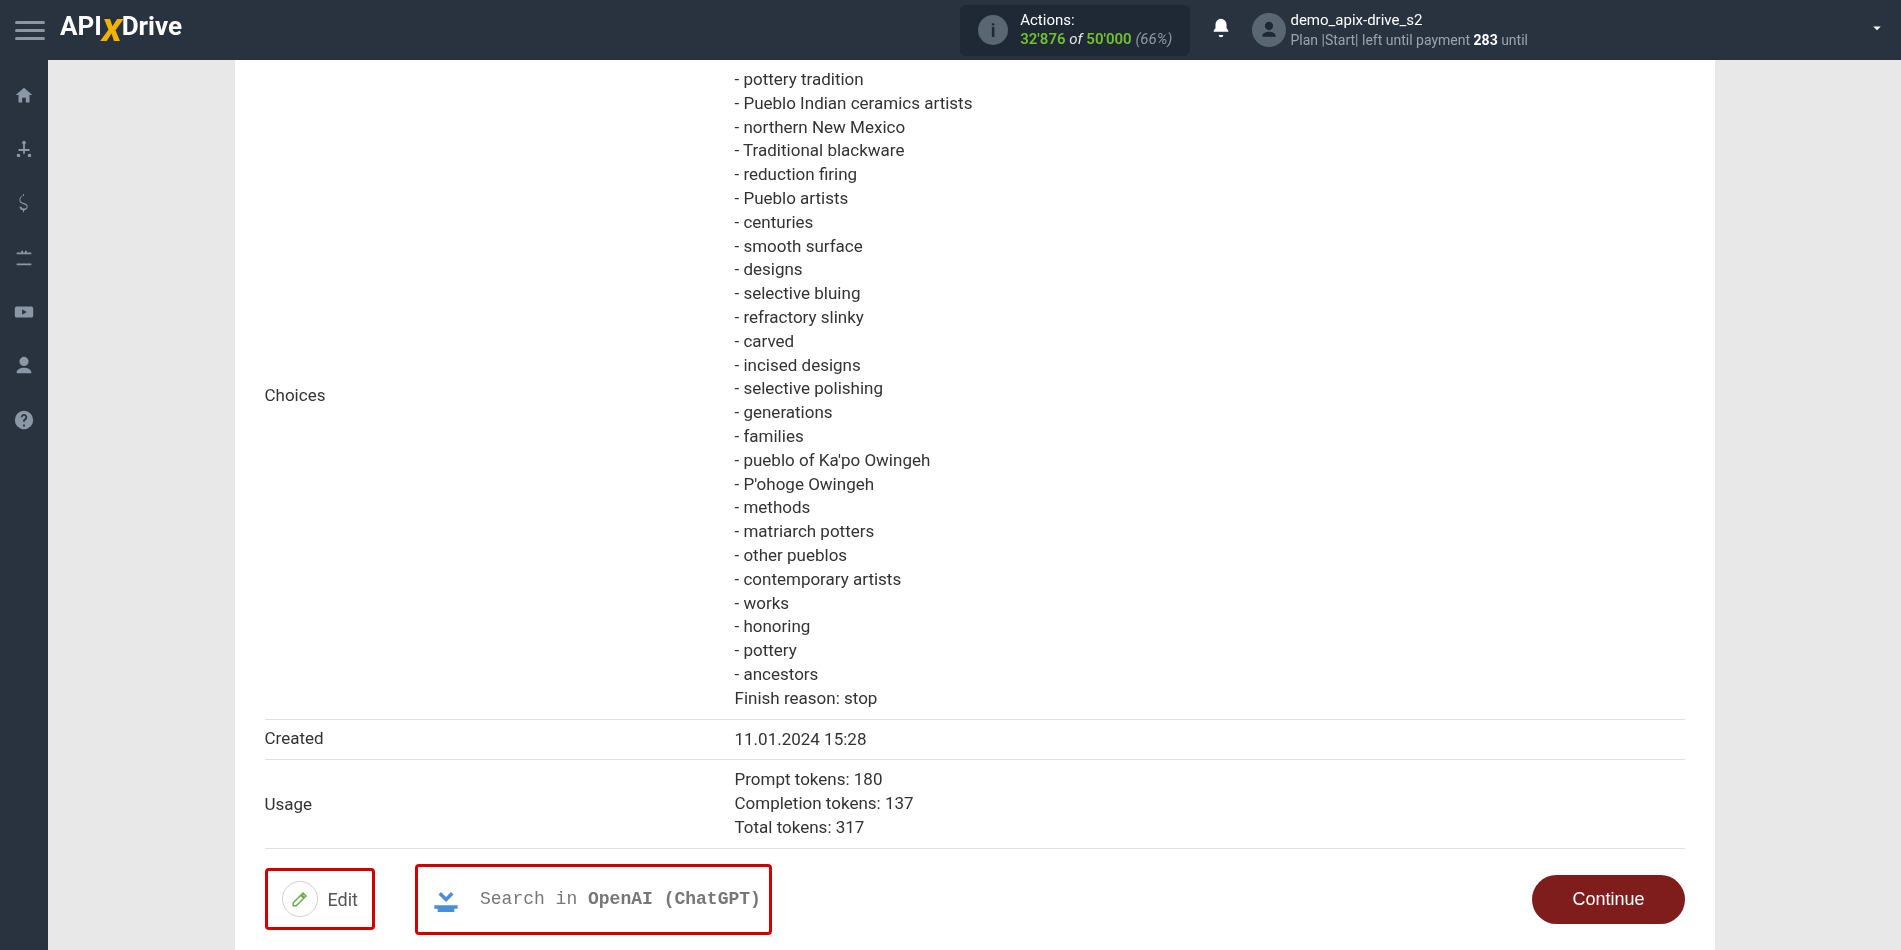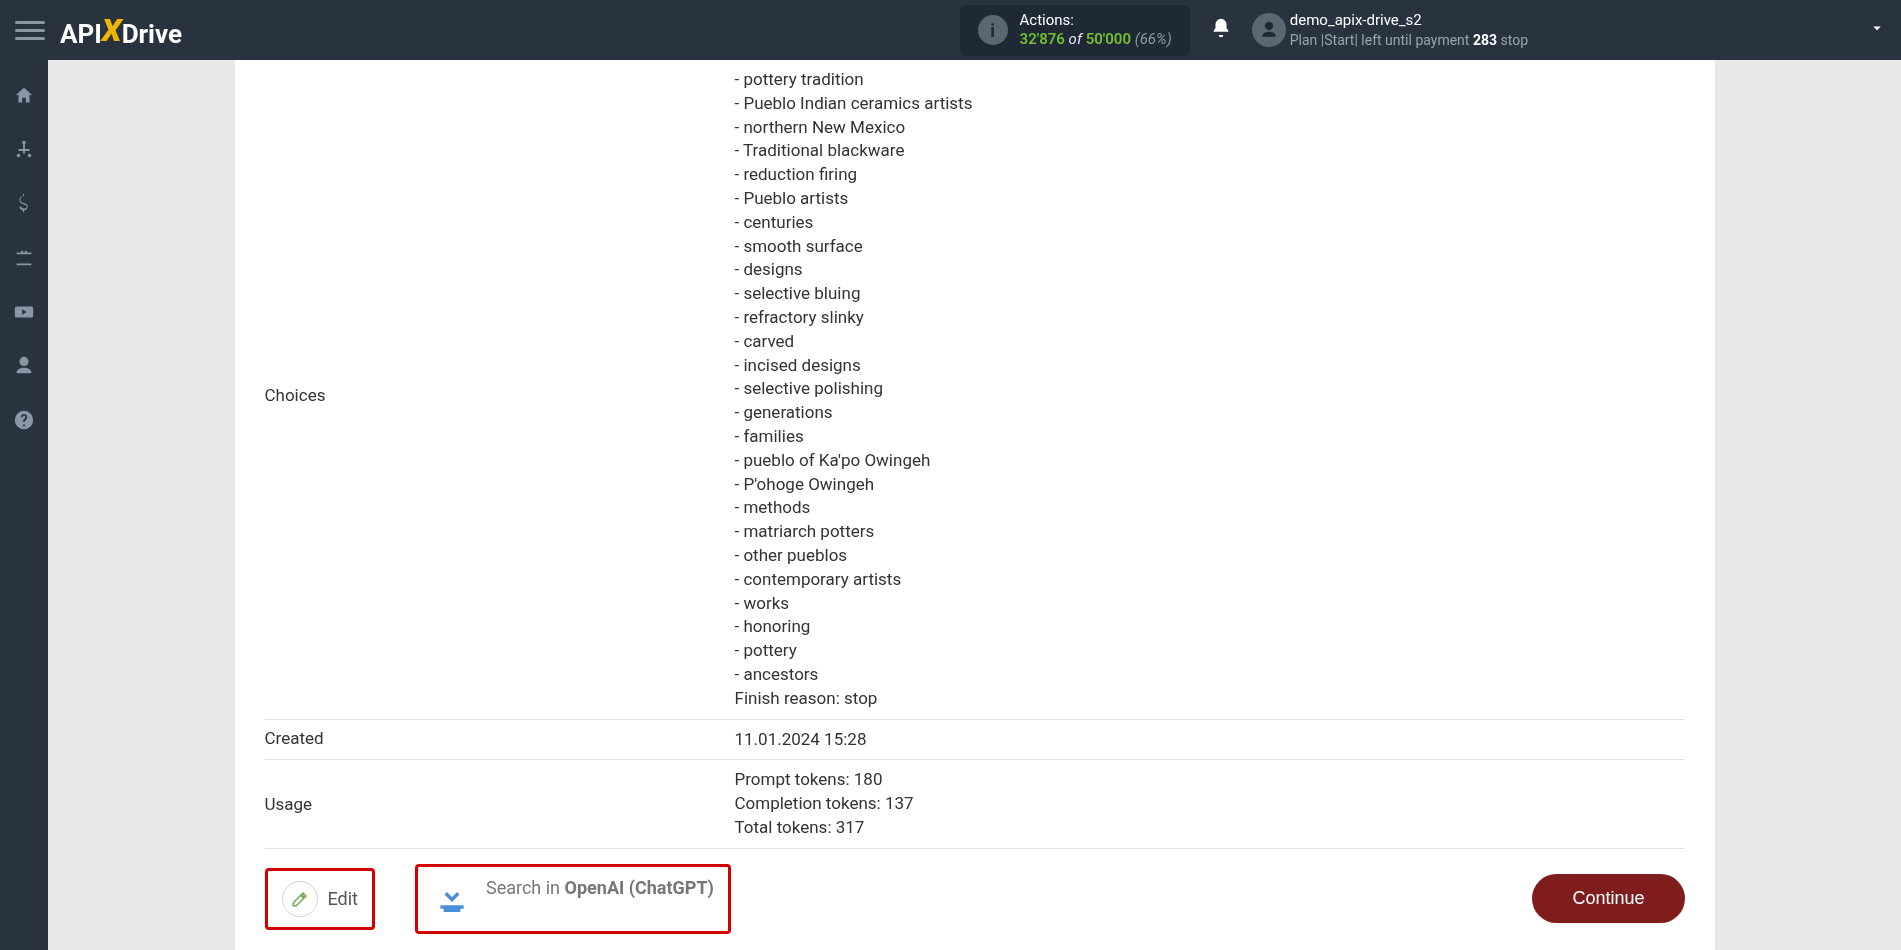--- a/index.html
+++ b/index.html
@@ -1,21 +1,21 @@
 <!DOCTYPE html>
 <html><head>
 <meta charset="utf-8">
 <style>
 * { margin: 0; padding: 0; box-sizing: border-box; }
 body { font-family: -apple-system, BlinkMacSystemFont, "Segoe UI", Roboto, Arial, sans-serif; background: #e8e8e8; color: #333; width: 1901px; height: 950px; overflow: hidden; }
 
 .topbar { height: 60px; background: #293340; display: flex; align-items: center; padding: 0 15px; color: #fff; }
 .menu-btn { width: 30px; height: 30px; display: flex; flex-direction: column; justify-content: center; gap: 5px; cursor: pointer; margin-right: 15px; }
 .menu-btn span { height: 3px; background: #8c97a5; border-radius: 2px; }
-.logo { display: flex; align-items: flex-end; font-weight: bold; font-size: 26px; }
+.logo { display: flex; align-items: flex-start; font-weight: bold; font-size: 26px; }
 .logo .x { color: #f0b400; font-style: italic; font-weight: 900; font-size: 32px; }
 .topbar-right { margin-left: auto; display: flex; align-items: center; gap: 20px; }
 .actions-box { background: #1f2935; border-radius: 6px; padding: 6px 18px; display: flex; align-items: center; gap: 12px; }
 .actions-info-icon { width: 30px; height: 30px; border-radius: 50%; background: #5a6773; color: #1f2935; display: flex; align-items: center; justify-content: center; font-weight: bold; font-size: 18px; }
 .actions-text { font-size: 15px; line-height: 1.3; }
 .actions-text .used { color: #72c02c; font-weight: 600; }
 .actions-text .of { color: #e5e5e5; font-style: italic; }
 .actions-text .total { color: #72c02c; font-weight: 600; }
 .actions-text .pct { color: #8c97a5; font-style: italic; }
 .bell-icon svg { width: 22px; height: 22px; fill: #fff; }
@@ -40,21 +40,21 @@
 .data-value { flex: 1; font-size: 17px; color: #333; white-space: pre-line; line-height: 1.4; }
 
 .choices-row .data-label { align-self: center; margin-top: 12px; }
 
 .footer-actions { display: flex; align-items: center; padding-top: 15px; gap: 40px; }
 .edit-btn { display: inline-flex; align-items: center; gap: 10px; border: 3px solid #d30000; border-radius: 4px; padding: 10px 14px; cursor: pointer; }
 .edit-circle { width: 36px; height: 36px; border: 1px solid #d0d0d0; border-radius: 50%; display: flex; align-items: center; justify-content: center; }
 .edit-circle svg { width: 18px; height: 18px; stroke: #6fa84f; fill: none; stroke-width: 2; }
 .edit-text { font-size: 18px; color: #555; }
 
-.search-btn { display: inline-flex; align-items: flex-start; gap: 14px; border: 3px solid #d30000; border-radius: 4px; padding: 10px 14px; cursor: pointer; }
+.search-btn { display: inline-flex; align-items: center; gap: 14px; border: 3px solid #d30000; border-radius: 4px; padding: 10px 8px; cursor: pointer; font-family: Liberation Mono, monospace; }
 .search-icon svg { width: 40px; height: 40px; fill: #4a90d9; }
 .search-text { font-size: 18px; color: #777; }
 .search-text b { font-weight: bold; }
 
 .continue-btn { margin-left: auto; background: #7f1d1d; color: #fff; font-size: 18px; font-weight: 500; padding: 14px 40px; border-radius: 30px; cursor: pointer; border: none; }
 </style>
 </head>
 <body>
 
 <div class="topbar">
@@ -87,21 +87,21 @@
     </div>
     <div class="user-block">
       <div class="avatar">
         <svg viewBox="0 0 24 24">
             <path d="M12 12a5 5 0 1 0-5-5 5 5 0 0 0 5 5zm0 2c-4 0-8 2-8 5v1h16v-1c0-3-4-5-8-5z"></path>
           </svg>
       </div>
       <div class="user-info">
         <div>demo_apix-drive_s2</div>
         <div class="user-plan">
-          <span>Plan</span> |<span>Start</span>| <span>left until payment</span> <span class="days-num">283</span> <span>stop</span>
+          <span>Plan</span> |<span>Start</span>| <span>left until payment</span> <span class="days-num">283</span> <span>until</span>
         </div>
       </div>
     </div>
     <div class="chevron">
       <svg viewBox="0 0 24 24">
           <path d="M7 10l5 5 5-5z"></path>
         </svg>
     </div>
   </div>
 </div>

